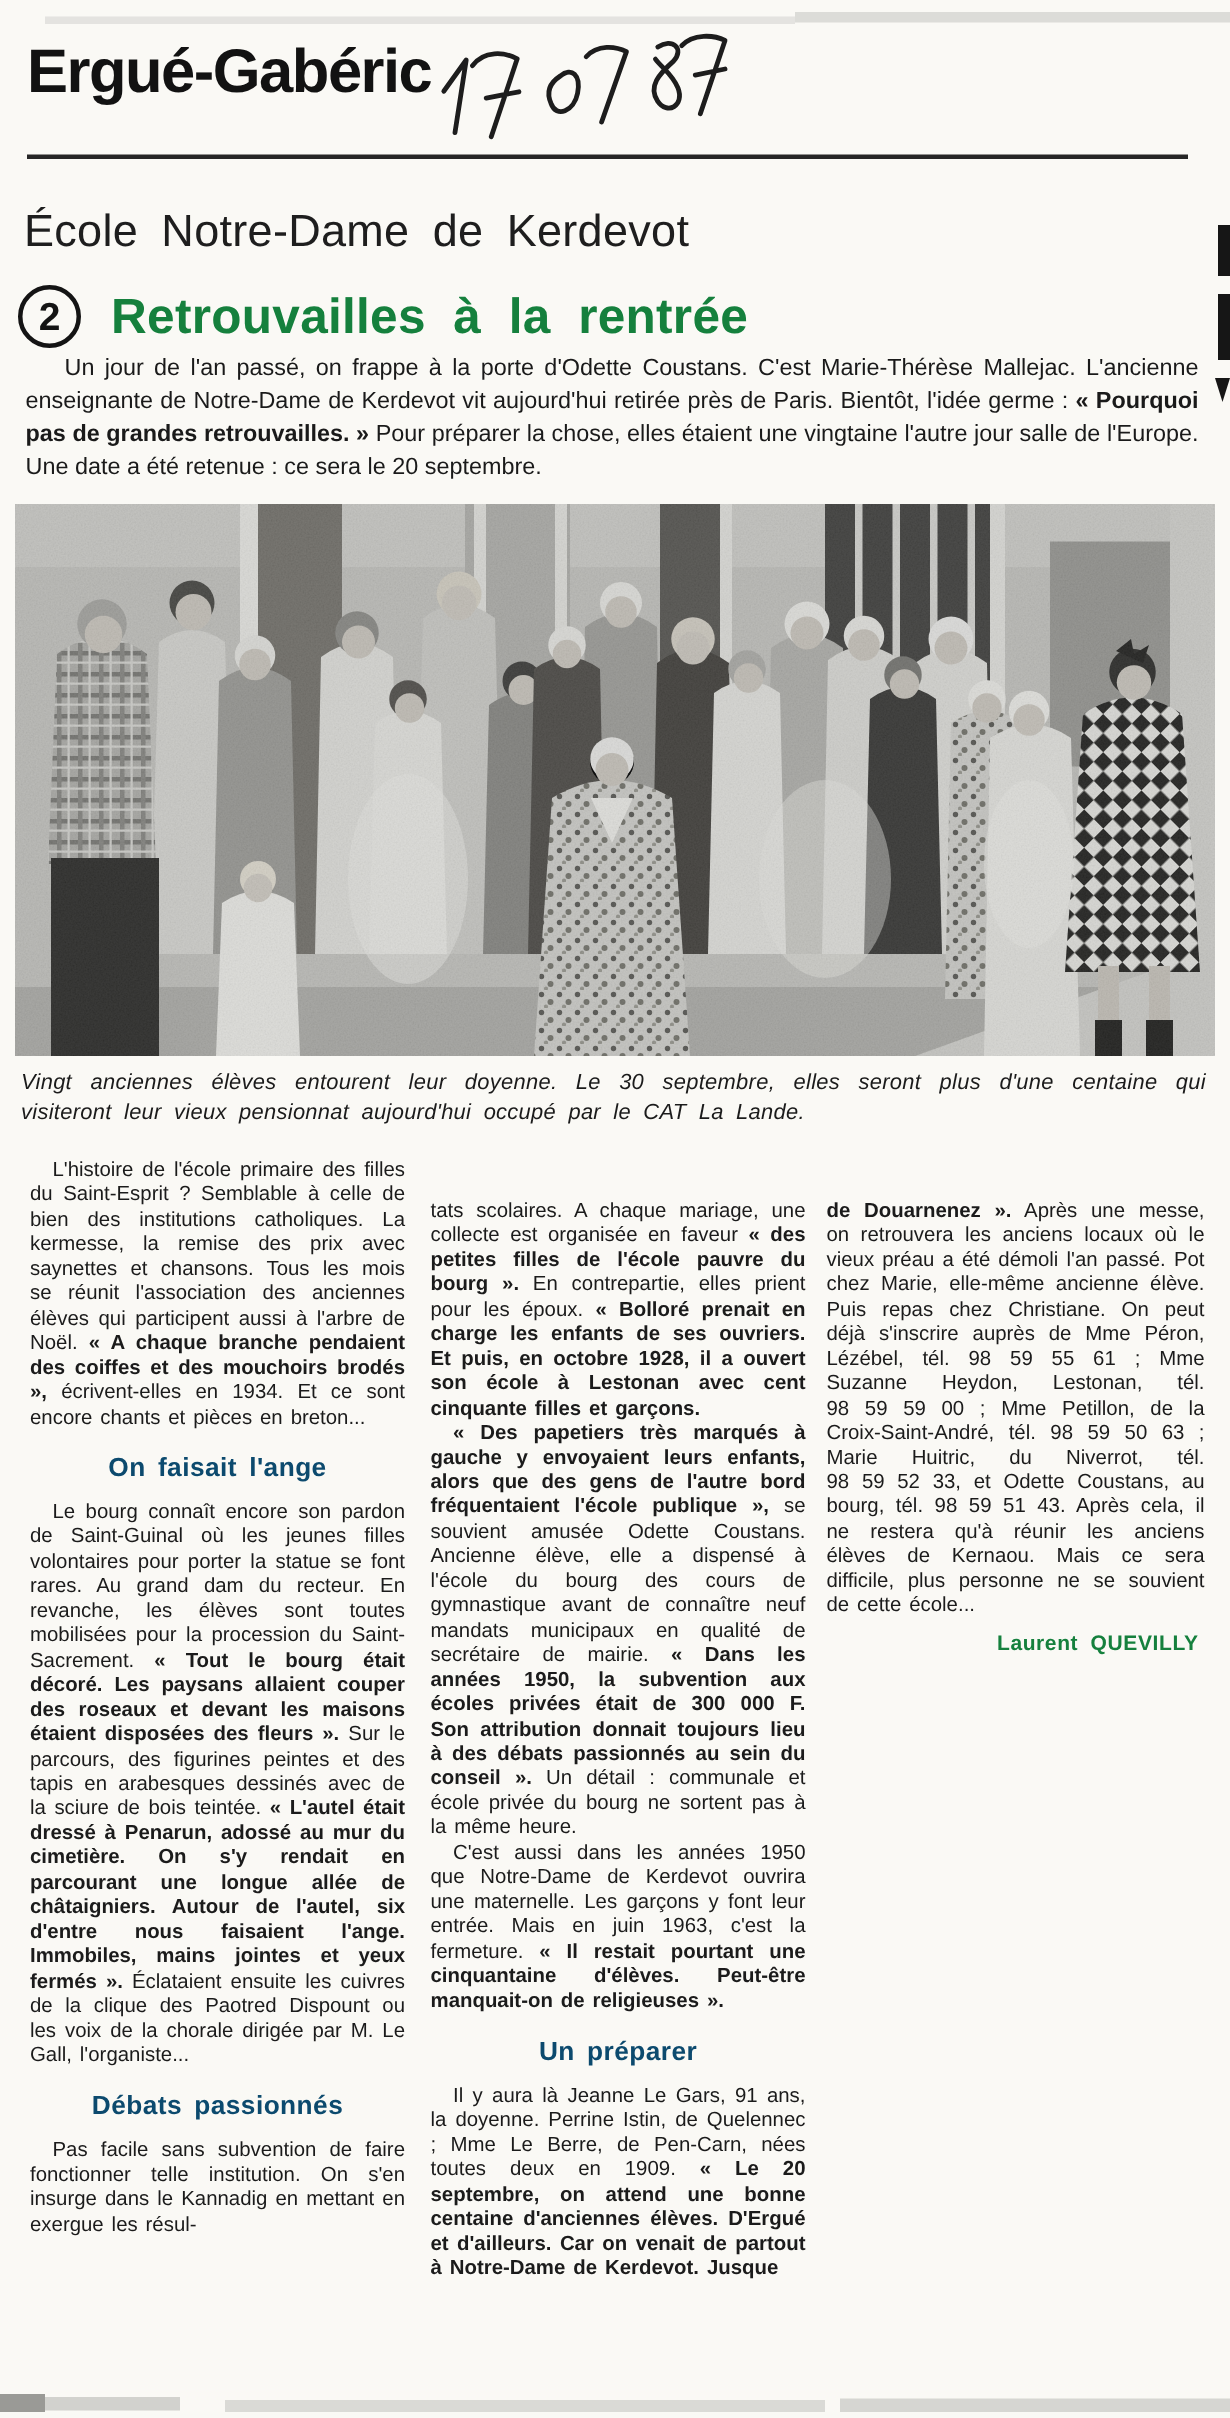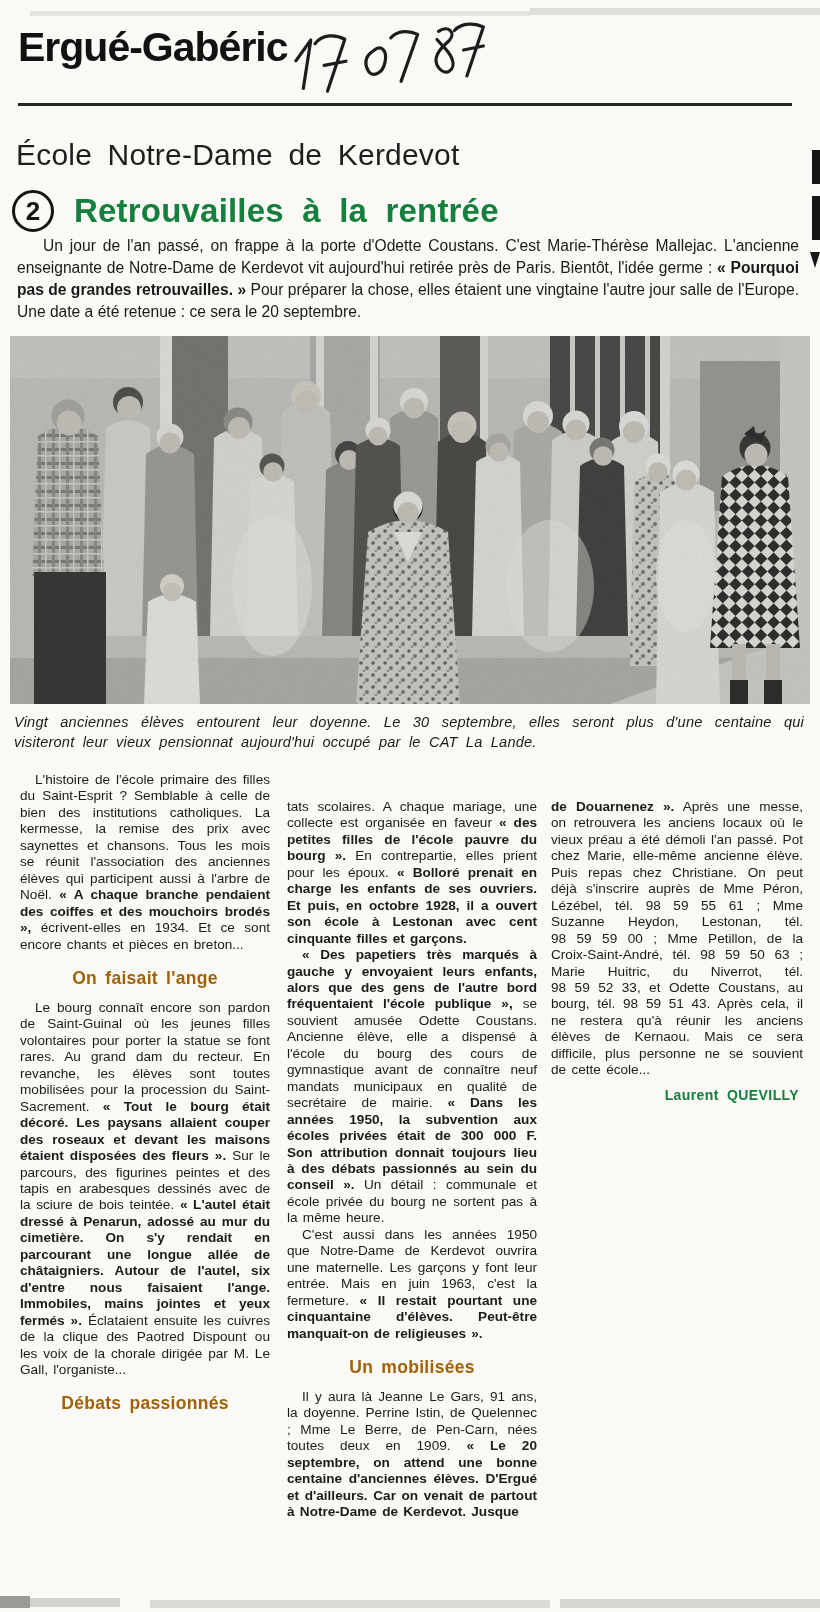--- a/index.html
+++ b/index.html
@@ -43,21 +43,21 @@
   }
   
   .col{position:absolute;top:772px;text-align:justify;color:#1b1b1b;}
   .col-1{left:20px;width:250px;}
   .col-2{left:287px;width:250px;}
   .col-3{left:551px;width:252px;}
   .para{margin:0;font-size:13.6px;line-height:16.45px;text-indent:15px;word-spacing:1.5px;}
   .para.noindent{text-indent:0;margin-top:27px;}
   .para b{font-weight:700;}
   .subhead{
-    font-size:17.5px;font-weight:700;text-align:center;color:#a16207;
+    font-size:17.5px;font-weight:700;text-align:center;color:#0c4a6e;
     margin:15px 0 11px;letter-spacing:.3px;word-spacing:3px;
   }
   .byline{
     font-size:14px;font-weight:700;text-align:right;margin-top:8px;padding-right:4px;
     letter-spacing:.4px;word-spacing:4px;color:#15803d;
   }
   
   .handwriting{left:288px;top:22px;width:200px;height:78px;transform:rotate(-3deg);}
 </style>
 </head>
@@ -265,26 +265,27 @@
 </svg>
 </div>
 
 <p class="abs caption" style="margin:0;">Vingt anciennes élèves entourent leur doyenne. Le 30 septembre, elles seront plus d'une centaine qui visiteront leur vieux pensionnat aujourd'hui occupé par le CAT La Lande.</p>
 
 <div class="col col-1">
     <p class="para"><span>L'histoire de l'école primaire des filles du Saint-Esprit ? Semblable à celle de bien des institutions catholiques. La kermesse, la remise des prix avec saynettes et chansons. Tous les mois se réunit l'association des anciennes élèves qui participent aussi à l'arbre de Noël. </span><b>« A chaque branche pendaient des coiffes et des mouchoirs brodés »,</b><span> écrivent-elles en 1934. Et ce sont encore chants et pièces en breton...</span></p>
     <div class="subhead">On faisait l'ange</div>
     <p class="para"><span>Le bourg connaît encore son pardon de Saint-Guinal où les jeunes filles volontaires pour porter la statue se font rares. Au grand dam du recteur. En revanche, les élèves sont toutes mobilisées pour la procession du Saint-Sacrement. </span><b>« Tout le bourg était décoré. Les paysans allaient couper des roseaux et devant les maisons étaient disposées des fleurs ».</b><span> Sur le parcours, des figurines peintes et des tapis en arabesques dessinés avec de la sciure de bois teintée. </span><b>« L'autel était dressé à Penarun, adossé au mur du cimetière. On s'y rendait en parcourant une longue allée de châtaigniers. Autour de l'autel, six d'entre nous faisaient l'ange. Immobiles, mains jointes et yeux fermés ».</b><span> Éclataient ensuite les cuivres de la clique des Paotred Dispount ou les voix de la chorale dirigée par M. Le Gall, l'organiste...</span></p>
     <div class="subhead">Débats passionnés</div>
+    <p class="para"><span>Pas facile sans subvention de faire fonctionner telle institution. On s'en insurge dans le Kannadig en mettant en exergue les résul-</span></p>
   </div>
 <div class="col col-2">
     <p class="para noindent"><span>tats scolaires. A chaque mariage, une collecte est organisée en faveur </span><b>« des petites filles de l'école pauvre du bourg ».</b><span> En contrepartie, elles prient pour les époux. </span><b>« Bolloré prenait en charge les enfants de ses ouvriers. Et puis, en octobre 1928, il a ouvert son école à Lestonan avec cent cinquante filles et garçons.</b></p>
     <p class="para"><b>« Des papetiers très marqués à gauche y envoyaient leurs enfants, alors que des gens de l'autre bord fréquentaient l'école publique »,</b><span> se souvient amusée Odette Coustans. Ancienne élève, elle a dispensé à l'école du bourg des cours de gymnastique avant de connaître neuf mandats municipaux en qualité de secrétaire de mairie. </span><b>« Dans les années 1950, la subvention aux écoles privées était de 300&nbsp;000 F. Son attribution donnait toujours lieu à des débats passionnés au sein du conseil ».</b><span> Un détail : communale et école privée du bourg ne sortent pas à la même heure.</span></p>
     <p class="para"><span>C'est aussi dans les années 1950 que Notre-Dame de Kerdevot ouvrira une maternelle. Les garçons y font leur entrée. Mais en juin 1963, c'est la fermeture. </span><b>« Il restait pourtant une cinquantaine d'élèves. Peut-être manquait-on de religieuses ».</b></p>
-    <div class="subhead">Un mobilisées</div>
+    <div class="subhead">Un préparer</div>
     <p class="para"><span>Il y aura là Jeanne Le Gars, 91 ans, la doyenne. Perrine Istin, de Quelennec ; Mme Le Berre, de Pen-Carn, nées toutes deux en 1909. </span><b>« Le 20 septembre, on attend une bonne centaine d'anciennes élèves. D'Ergué et d'ailleurs. Car on venait de partout à Notre-Dame de Kerdevot. Jusque</b></p>
   </div>
 <div class="col col-3">
     <p class="para noindent"><b>de Douarnenez ».</b><span> Après une messe, on retrouvera les anciens locaux où le vieux préau a été démoli l'an passé. Pot chez Marie, elle-même ancienne élève. Puis repas chez Christiane. On peut déjà s'inscrire auprès de Mme Péron, Lézébel, tél. 98&nbsp;59&nbsp;55&nbsp;61 ; Mme Suzanne Heydon, Lestonan, tél. 98&nbsp;59&nbsp;59&nbsp;00 ; Mme Petillon, de la Croix-Saint-André, tél. 98&nbsp;59&nbsp;50&nbsp;63 ; Marie Huitric, du Niverrot, tél. 98&nbsp;59&nbsp;52&nbsp;33, et Odette Coustans, au bourg, tél. 98&nbsp;59&nbsp;51&nbsp;43. Après cela, il ne restera qu'à réunir les anciens élèves de Kernaou. Mais ce sera difficile, plus personne ne se souvient de cette école...</span></p>
     <div class="byline">Laurent QUEVILLY</div>
   </div>
 
 <div class="abs frag" style="left:812px;top:150px;width:8px;height:34px;"></div>
 <div class="abs frag" style="left:812px;top:196px;width:8px;height:44px;"></div>
 <div class="abs frag" style="left:810px;top:252px;width:10px;height:16px;clip-path:polygon(0 0,100% 0,50% 100%);"></div>

